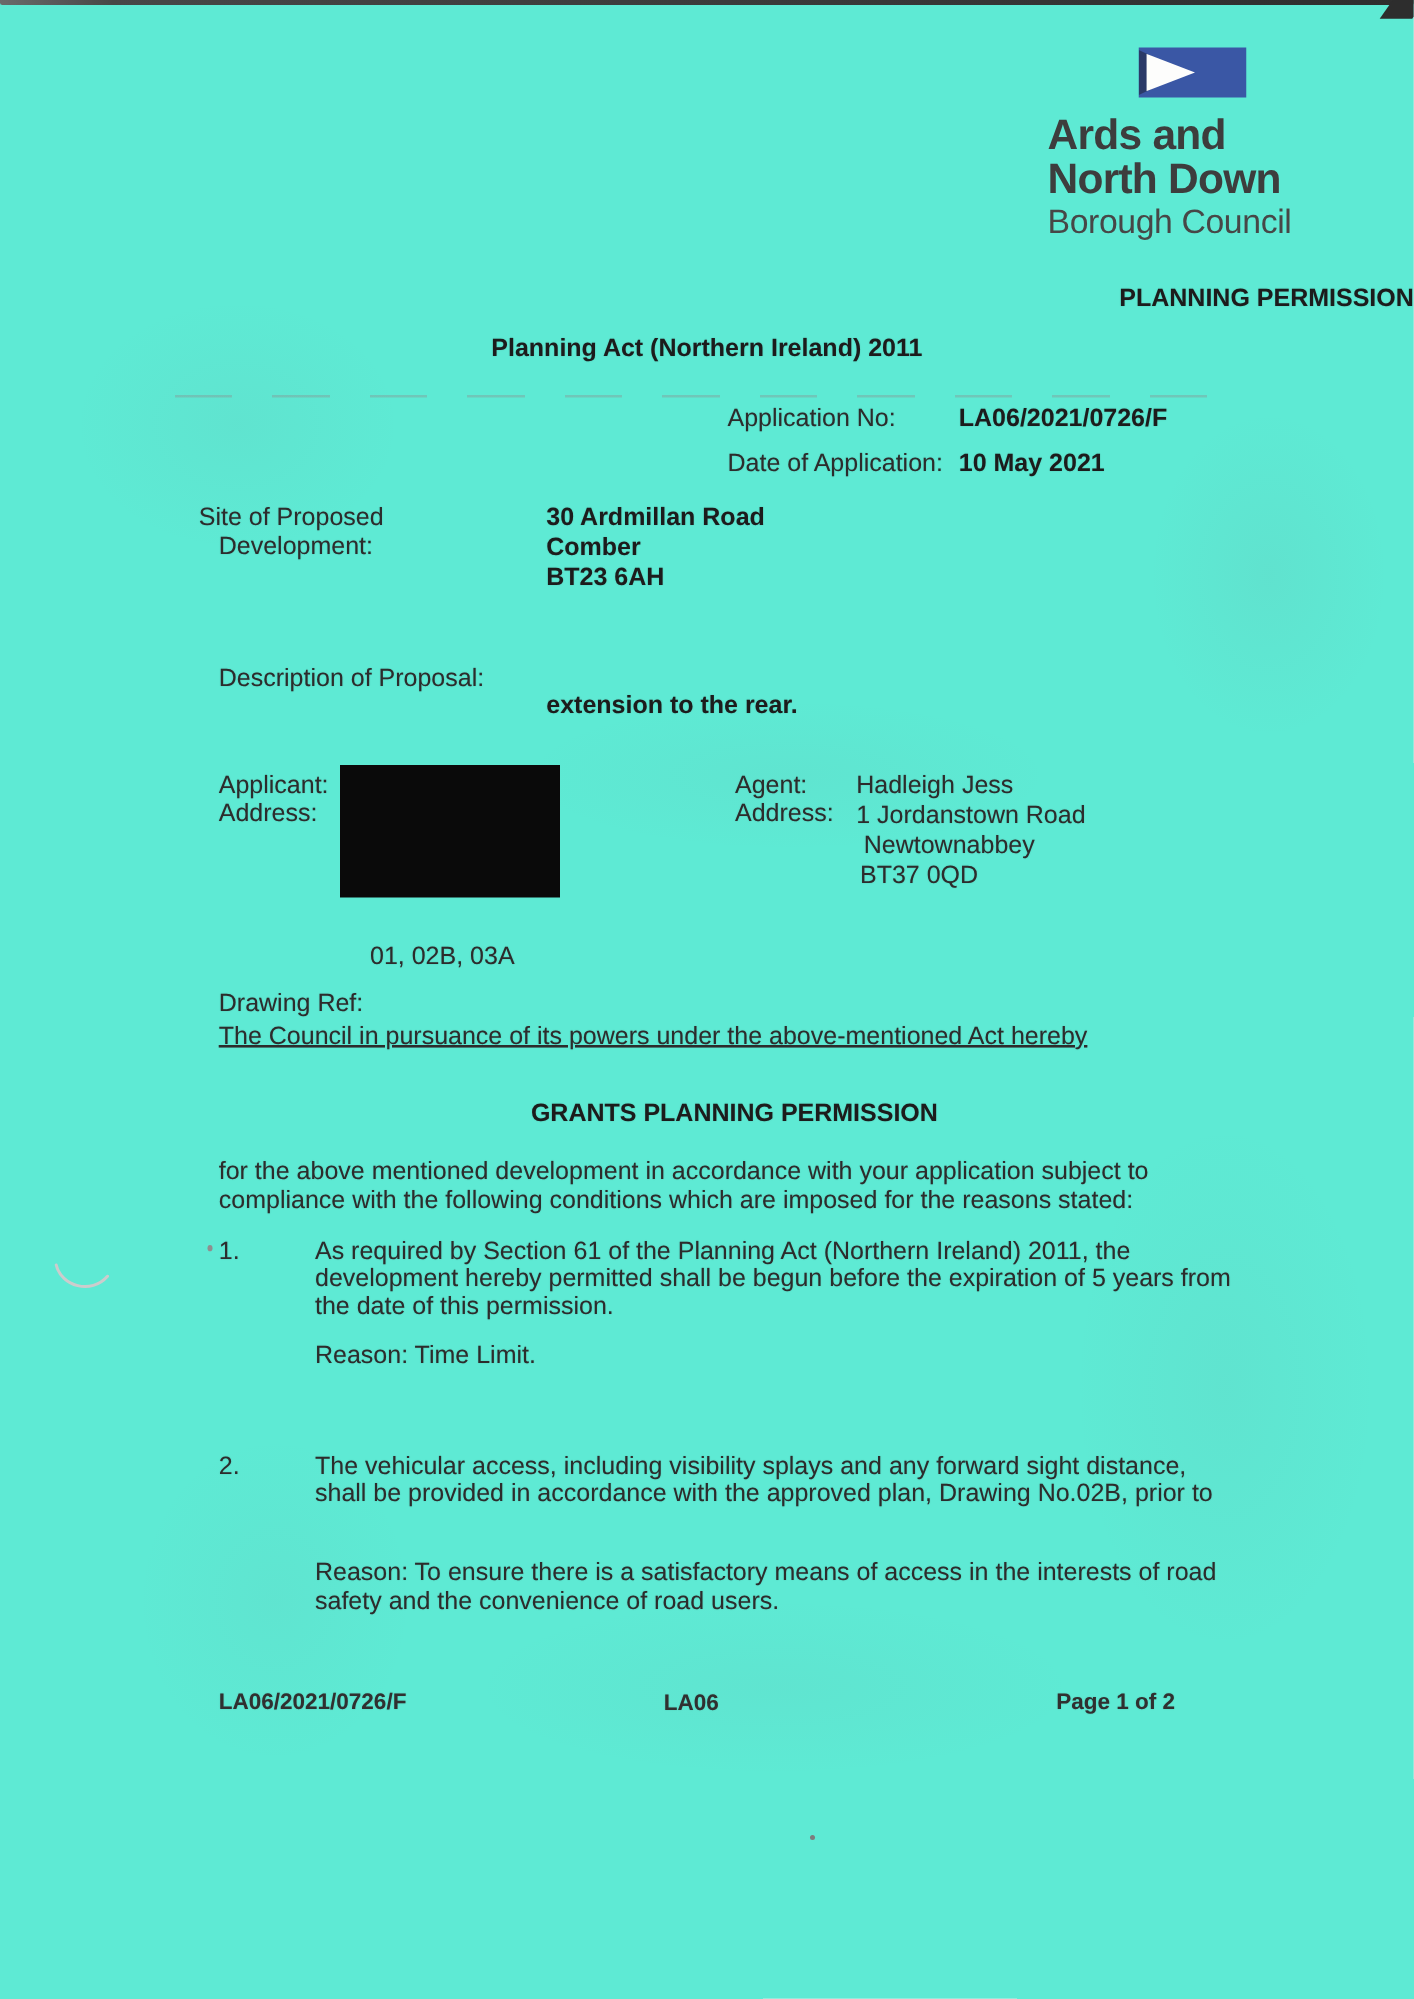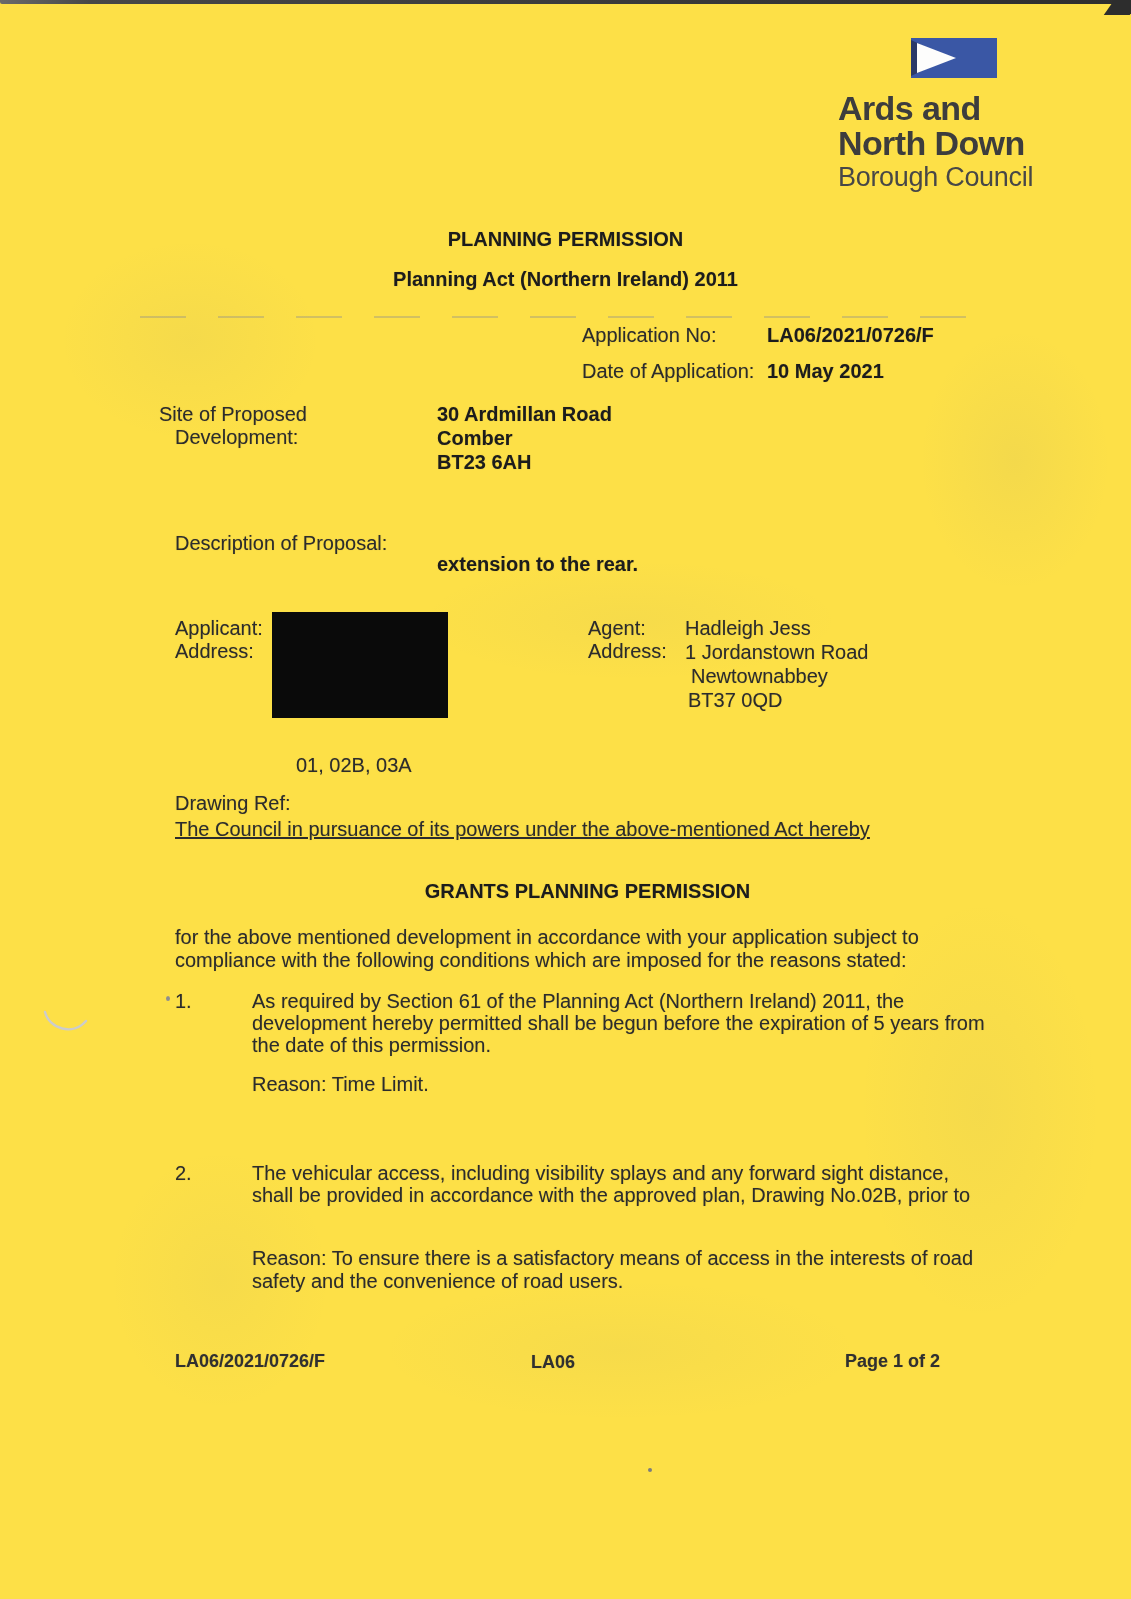--- a/index.html
+++ b/index.html
@@ -1,21 +1,21 @@
 <!DOCTYPE html>
 <html><head>
 <meta charset="utf-8">
 <style>
   * { margin:0; padding:0; box-sizing:border-box; }
   html,body { background:#e8e8e8; }
   .page {
     position:relative;
     width:1131px; height:1599px;
     margin:0 auto;
-    background:#fde047;
+    background:#5eead4;
     font-family:"Liberation Sans", sans-serif;
     color:#2c2c2c;
     overflow:hidden;
   }
   .txt { position:absolute; white-space:nowrap; font-size:20px; line-height:23px;
          text-shadow:0 0 1px rgba(60,60,60,.30); }
   .b   { font-weight:bold; color:#1c1c1c; }
   .center { left:0; width:100%; text-align:center; }
 
   
@@ -71,21 +71,21 @@
     <div class="flag-blue" style="background: rgb(58, 87, 165);"></div>
     <div class="flag-navy" style="background: rgb(43, 58, 104);"></div>
     <div class="flag-notch"></div>
   </div>
   <div class="logo-text">
     <div class="logo-l1">Ards and</div>
     <div class="logo-l2">North Down</div>
     <div class="logo-l3">Borough Council</div>
   </div>
 
-  <div class="txt b center" style="top:228px;">PLANNING PERMISSION</div>
+  <div class="txt b center" style="top:228px;text-align:right;">PLANNING PERMISSION</div>
   <div class="txt b center" style="top:268px;">Planning Act (Northern Ireland) 2011</div>
 
   <div class="txt" style="left:582px; top:324px;">Application No:</div>
   <div class="txt b" style="left:767px; top:324px;">LA06/2021/0726/F</div>
   <div class="txt" style="left:582px; top:360px;">Date of Application:</div>
   <div class="txt b" style="left:767px; top:360px;">10 May 2021</div>
 
   <div class="txt" style="left:159px; top:403px;">Site of Proposed</div>
   <div class="txt" style="left:175px; top:426px;">Development:</div>
   <div class="txt b" style="left:437px; top:403px;">30 Ardmillan Road</div>

